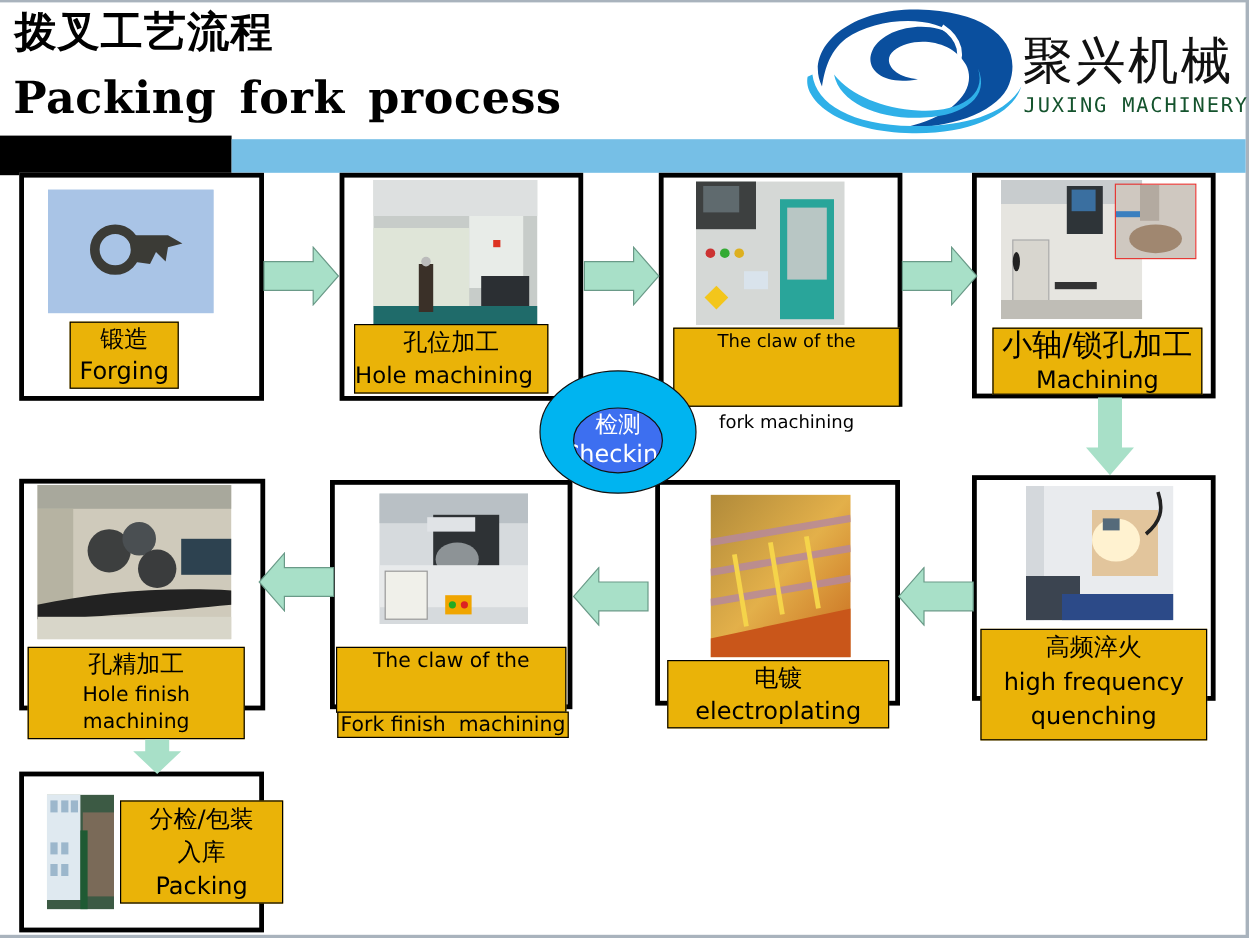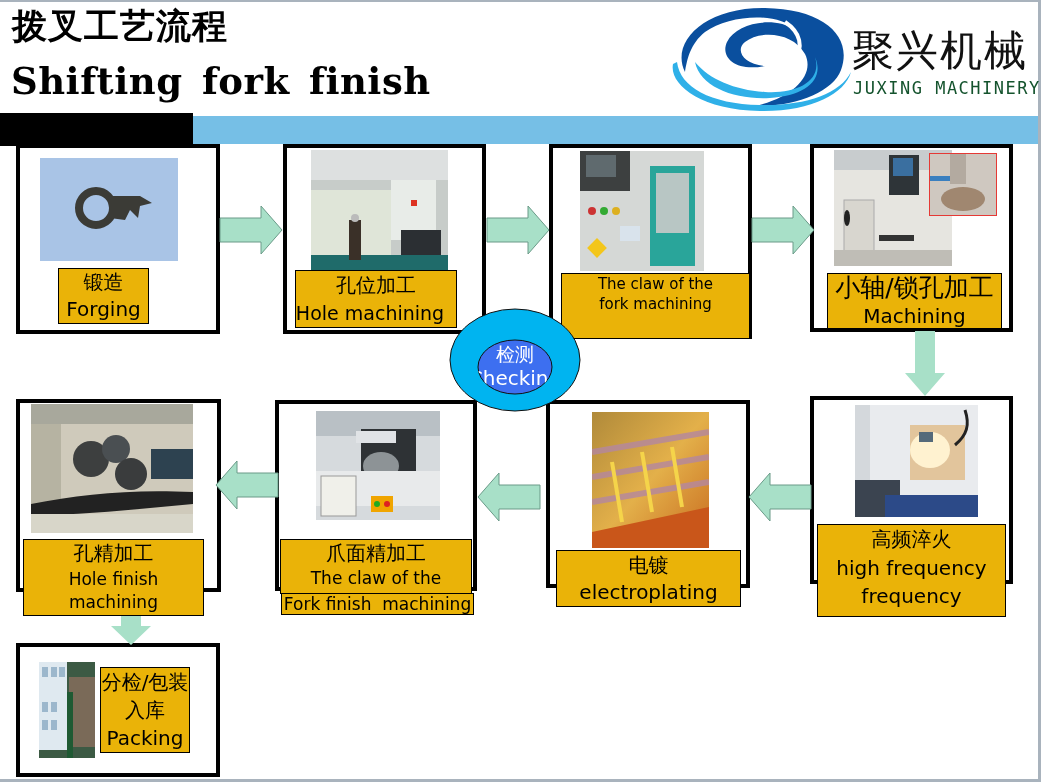--- a/index.html
+++ b/index.html
@@ -34,21 +34,21 @@
   .check { position: absolute; left: 448px; top: 308px; width: 134px; height: 104px; }
 </style>
 </head>
 <body>
 
 <div class="frame-top"></div>
 <div class="frame-right"></div>
 <div class="frame-bottom"></div>
 
 <div class="title-cn">拨叉工艺流程</div>
-<div class="title-en">Shifting fork finish</div>
+<div class="title-en">Packing fork process</div>
 
 <svg class="logo" viewBox="0 0 190 112">
   <ellipse cx="95" cy="55" rx="90" ry="50" fill="#ffffff"></ellipse>
   <path d="M20,70 C5,40 40,5 100,6 C160,7 188,35 176,68 C168,90 130,105 90,104 C130,95 150,72 140,52 C128,30 95,28 80,40 C70,48 78,62 100,64 C70,70 55,55 62,40 C72,20 110,14 130,28 C115,10 65,12 40,30 C25,42 22,58 20,70 Z" fill="#0a4f9e"></path>
   <path d="M8,62 C4,82 35,108 95,109 C145,110 180,92 186,70 C175,92 140,104 95,103 C45,102 15,85 12,60 Z" fill="#2fb0e8"></path>
   <path d="M30,60 C35,85 70,98 105,96 C140,94 160,78 150,55 C158,80 130,92 100,90 C70,88 45,78 30,60 Z" fill="#2fb0e8"></path>
   <path d="M120,20 C135,30 140,45 128,60" stroke="#ffffff" stroke-width="4" fill="none"></path>
 </svg>
 <div class="brand-cn">聚兴机械</div>
 <div class="brand-en">JUXING MACHINERY</div>
@@ -98,21 +98,21 @@
     <rect x="76" y="22" width="33" height="60" fill="#b8c6c4"></rect>
     <circle cx="12" cy="60" r="4" fill="#c33"></circle>
     <circle cx="24" cy="60" r="4" fill="#3a3"></circle>
     <circle cx="36" cy="60" r="4" fill="#ddb020"></circle>
     <rect x="40" y="75" width="20" height="15" fill="#d9e3ec"></rect>
     <rect x="10" y="90" width="14" height="14" fill="#f3c61b" transform="rotate(45 17 97)"></rect>
   </svg>
 </div>
 <div class="label" style="left:561px; top:273px; width:189px; height:66px;">
   <span class="en" style="font-size:15px; line-height:20px;">The claw of the</span>
-  <span class="en" style="font-size:15px; line-height:20px;">fork machining</span>
+  <span class="en" style="font-size:15px; line-height:20px;margin-top:48px;">fork machining</span>
 </div>
 
 <div class="step" style="left:810px; top:144px; width:203px; height:188px;"></div>
 <div class="photo" style="left:834px; top:150px; width:118px; height:116px;">
   <svg width="118" height="116" viewBox="0 0 118 116">
     <rect width="118" height="116" fill="#e6e5e0"></rect>
     <rect x="0" y="0" width="118" height="20" fill="#c8ccce"></rect>
     <rect x="55" y="5" width="30" height="40" fill="#2e3438"></rect>
     <rect x="59" y="8" width="20" height="18" fill="#3a6fa0"></rect>
     <rect x="10" y="50" width="30" height="55" fill="#d8d6cf" stroke="#aaa"></rect>
@@ -143,21 +143,21 @@
     <ellipse cx="75" cy="45" rx="20" ry="18" fill="#fff2d0"></ellipse>
     <rect x="64" y="27" width="14" height="10" fill="#556a7a"></rect>
     <rect x="0" y="75" width="45" height="37" fill="#3b4450"></rect>
     <rect x="30" y="90" width="93" height="22" fill="#2c4a88"></rect>
     <path d="M110,5 C115,20 112,30 100,40" stroke="#222" stroke-width="3" fill="none"></path>
   </svg>
 </div>
 <div class="label" style="left:817px; top:524px; width:189px; height:93px;">
   <span class="cn" style="font-size:20px; line-height:29px;">高频淬火</span>
   <span class="en" style="font-size:20px; line-height:28px;">high frequency</span>
-  <span class="en" style="font-size:20px; line-height:28px;">frequency</span>
+  <span class="en" style="font-size:20px; line-height:28px;">quenching</span>
 </div>
 
 <div class="step" style="left:546px; top:400px; width:204px; height:188px;"></div>
 <div class="photo" style="left:592px; top:412px; width:117px; height:136px;">
   <svg width="117" height="136" viewBox="0 0 117 136">
     <defs>
       <linearGradient id="ep" x1="0" y1="0" x2="1" y2="1">
         <stop offset="0" stop-color="#b08a3a"></stop>
         <stop offset="0.5" stop-color="#e3b04a"></stop>
         <stop offset="1" stop-color="#c86a1e"></stop>
@@ -191,21 +191,20 @@
     <rect x="40" y="20" width="40" height="12" fill="#e0e3e6"></rect>
     <ellipse cx="65" cy="55" rx="18" ry="14" fill="#8d9396"></ellipse>
     <rect x="0" y="60" width="124" height="35" fill="#e8eaeb"></rect>
     <rect x="5" y="65" width="35" height="40" fill="#f0f0ea" stroke="#999"></rect>
     <rect x="55" y="85" width="22" height="16" fill="#f0a500"></rect>
     <circle cx="61" cy="93" r="3" fill="#2a2"></circle>
     <circle cx="71" cy="93" r="3" fill="#d22"></circle>
   </svg>
 </div>
 <div class="label" style="left:280px; top:539px; width:192px; height:55px;">
-  <span class="cn" style="font-size:20px; line-height:27px;">爪面精加工</span>
   <span class="en" style="font-size:17px; line-height:22px;">The claw of the</span>
 </div>
 <div class="label" style="left:281px; top:593px; width:193px; height:22px;">
   <span class="en" style="font-size:17px; line-height:20px; white-space:pre;">Fork finish  machining</span>
 </div>
 
 <div class="step" style="left:16px; top:399px; width:205px; height:193px;"></div>
 <div class="photo" style="left:31px; top:404px; width:162px; height:129px;">
   <svg width="162" height="129" viewBox="0 0 162 129">
     <rect width="162" height="129" fill="#cfcabb"></rect>
@@ -236,21 +235,21 @@
         <rect x="20" y="5" width="6" height="10"></rect>
       <rect x="3" y="40" width="6" height="10"></rect>
         <rect x="12" y="40" width="6" height="10"></rect>
       <rect x="3" y="58" width="6" height="10"></rect>
         <rect x="12" y="58" width="6" height="10"></rect>
     </g>
     <rect x="30" y="15" width="26" height="70" fill="#7a6a58"></rect>
     <rect x="28" y="30" width="6" height="66" fill="#1f5a33"></rect>
   </svg>
 </div>
-<div class="label" style="left:100px; top:667px; width:90px; height:86px;">
+<div class="label" style="left:100px; top:667px; width:136px; height:86px;">
   <span class="cn" style="font-size:20px; line-height:28px;">分检/包装</span>
   <span class="cn" style="font-size:20px; line-height:28px;">入库</span>
   <span class="en" style="font-size:20px; line-height:28px;">Packing</span>
 </div>
 
 <svg class="arrow" style="left:219px; top:205px;" width="64" height="50" viewBox="0 0 64 50">
   <polygon points="1,13 42,13 42,1 63,25 42,49 42,37 1,37" fill="#a8e0c8" stroke="#6a9a88" stroke-width="1"></polygon>
 </svg>
 <svg class="arrow" style="left:486px; top:205px;" width="64" height="50" viewBox="0 0 64 50">
   <polygon points="1,13 42,13 42,1 63,25 42,49 42,37 1,37" fill="#a8e0c8" stroke="#6a9a88" stroke-width="1"></polygon>

